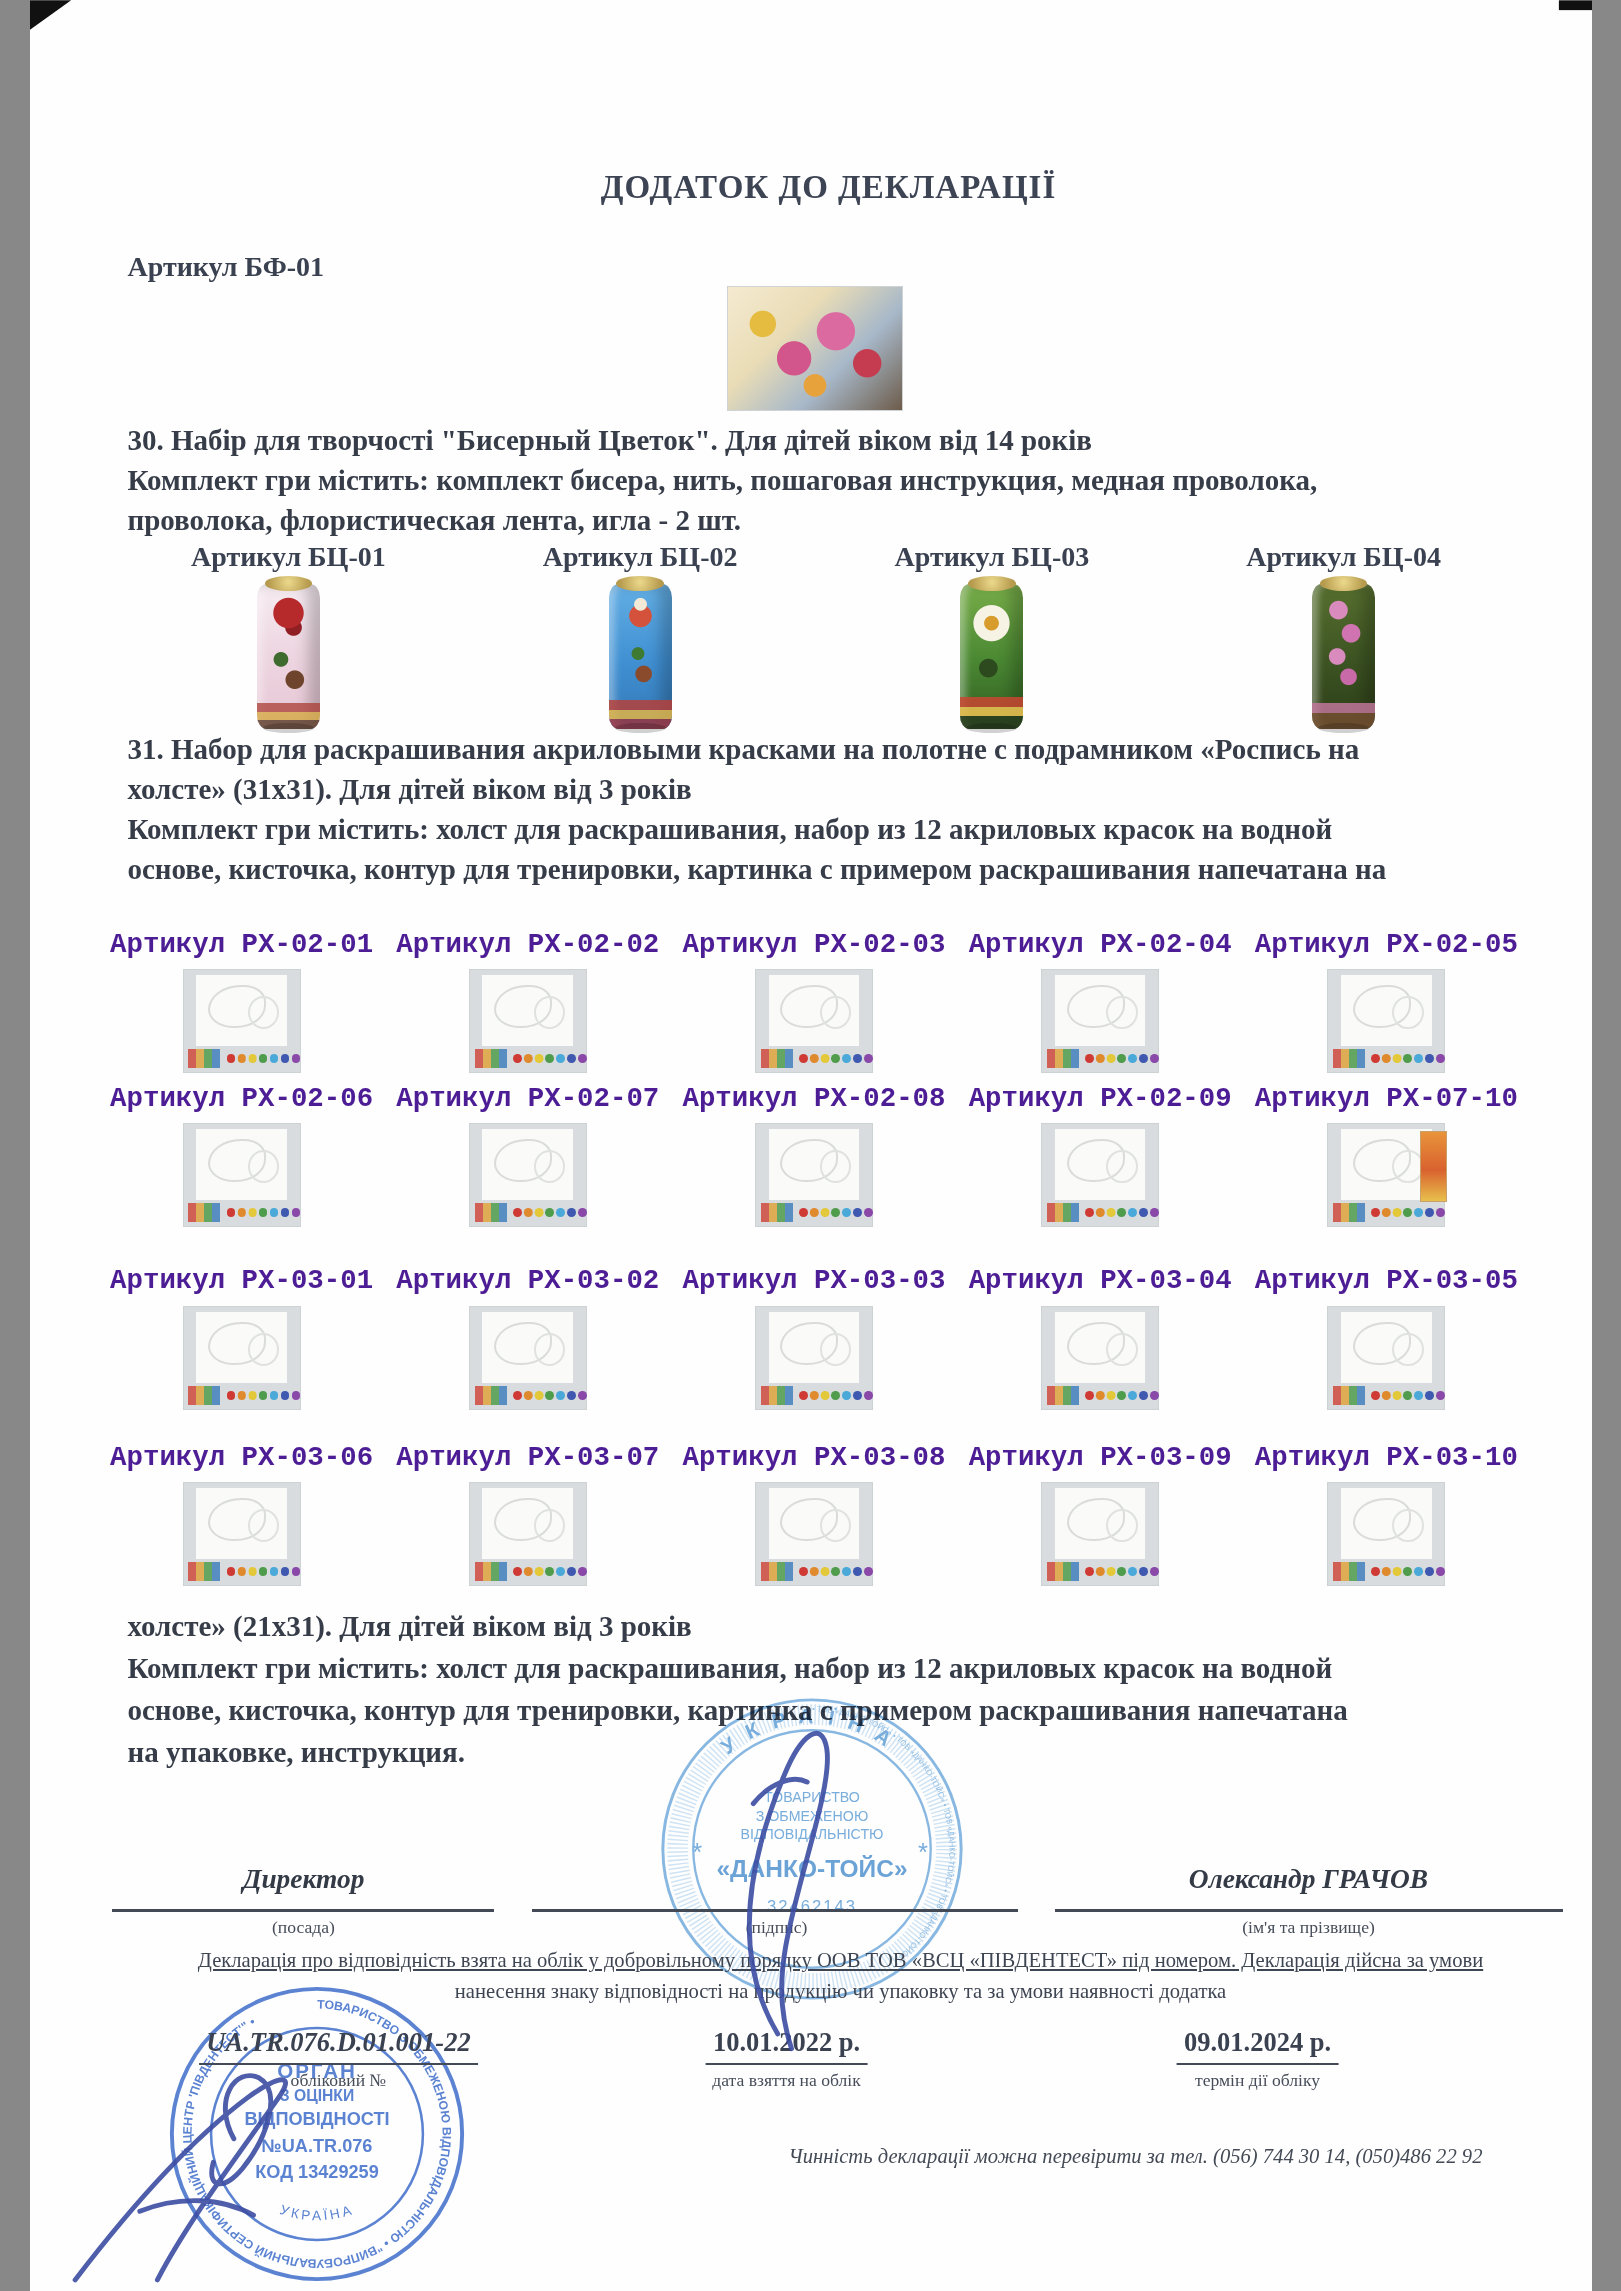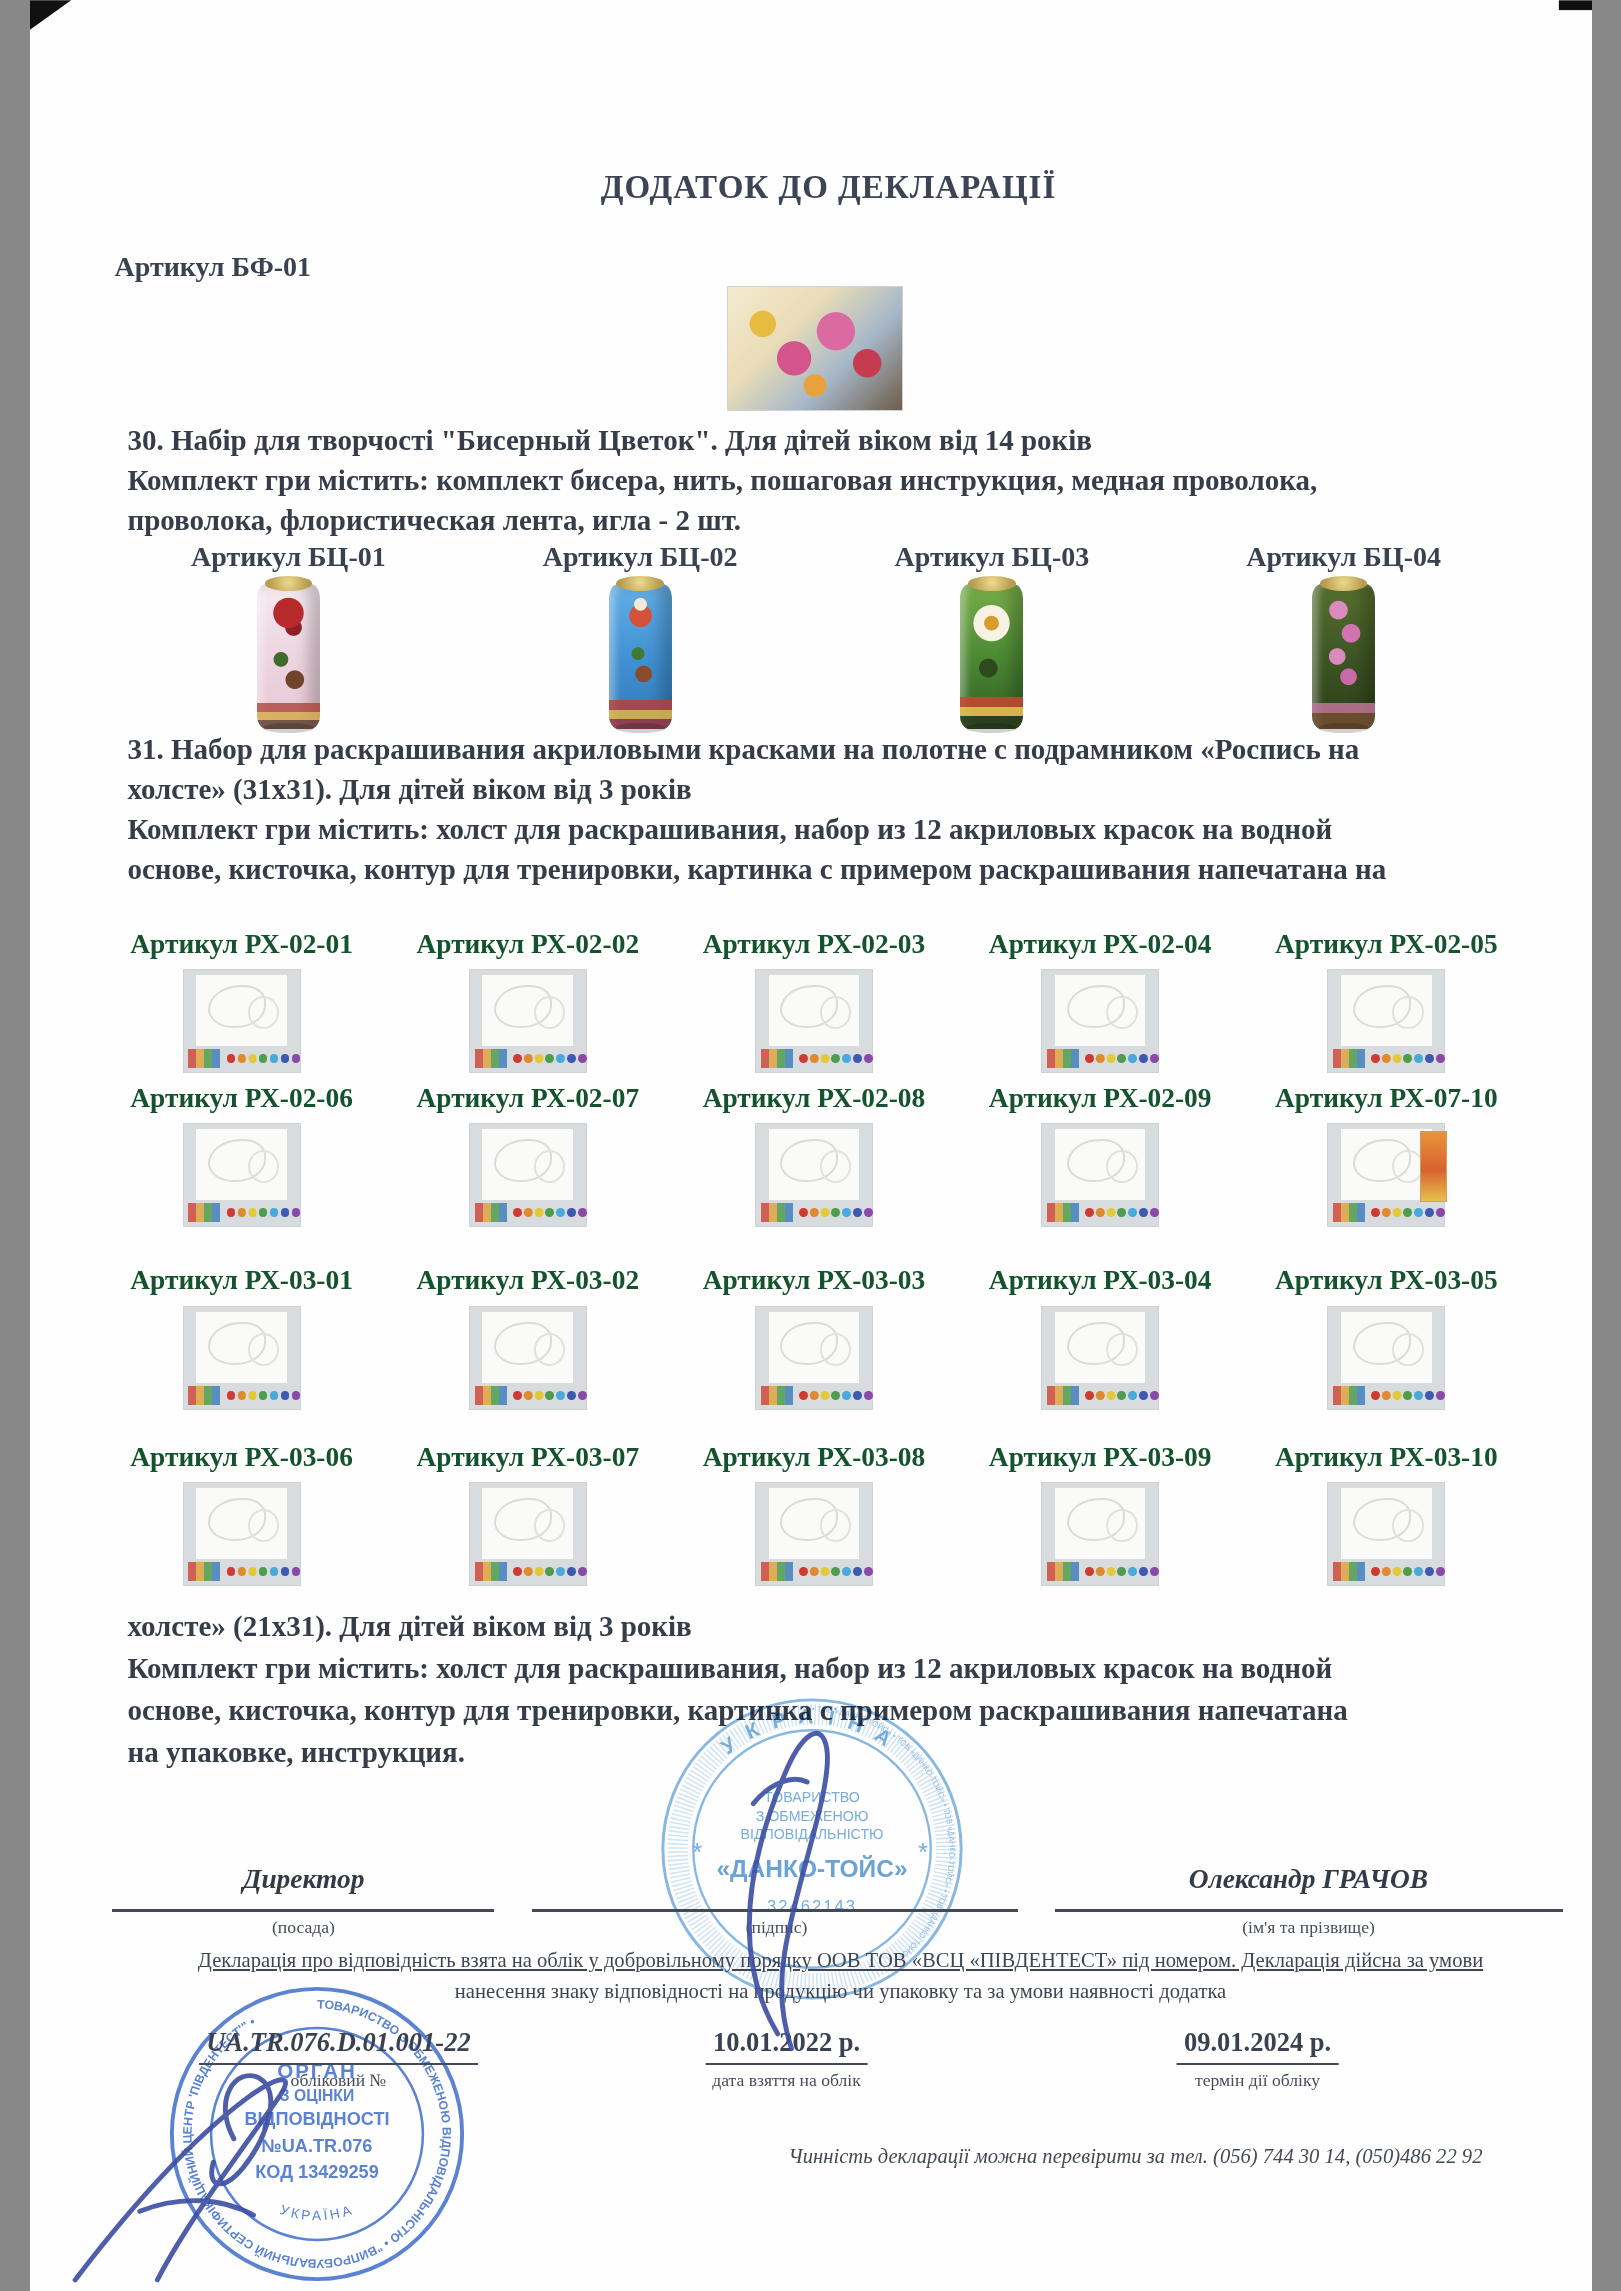--- a/index.html
+++ b/index.html
@@ -7,21 +7,21 @@
         font-family:"Liberation Serif",serif;color:#3a4150;overflow:hidden;}
   .abs{position:absolute;}
   .ctr{transform:translateX(-50%);}
   .doc-title{font-size:33px;font-weight:bold;letter-spacing:1px;color:#3d4454;white-space:nowrap;}
   .art-label{font-size:28px;font-weight:bold;white-space:nowrap;color:#3a4150;}
   .body-line{font-size:29px;font-weight:bold;line-height:40px;white-space:nowrap;color:#363d49;}
   .body-block{left:98px;}
   .flex-row{display:flex;}
   .col5{width:20%;display:flex;justify-content:center;}
   .col4{width:25%;display:flex;justify-content:center;}
-  .grid-label{font-size:27.4px;font-weight:bold;white-space:nowrap;color:#14532d;}
+  .grid-label{font-size:27.4px;font-weight:bold;white-space:nowrap;color:#4c1d95;font-family:Liberation Mono, monospace;}
   
   .thumb{width:116px;height:102px;background:#d8dcdf;position:relative;box-shadow:0 0 0 1px #cdd2d5;}
   .thumb .cv{position:absolute;left:12.7px;top:4.9px;right:12.7px;bottom:26.5px;background:#fafaf8;}
   .thumb .cv:before{content:"";position:absolute;left:11.8px;top:9.8px;width:54px;height:39px;
         border:2px solid #d9dcda;border-radius:60% 40% 55% 45%;}
   .thumb .cv:after{content:"";position:absolute;right:7.8px;top:21.6px;width:27.4px;height:29px;
         border:2px solid #dfe2df;border-radius:50%;}
   .kitbox{position:absolute;left:4.9px;bottom:3.9px;width:32px;height:19.6px;
         background:linear-gradient(90deg,#cf4a3e 0 25%,#dfa43d 25% 50%,#4f9c4c 50% 75%,#4280bd 75% 100%);opacity:.85;}
   .dots{position:absolute;left:43px;bottom:8.8px;width:8.8px;height:8.8px;border-radius:50%;background:#cf3b34;
@@ -83,21 +83,21 @@
   .stamp-svg{mix-blend-mode:multiply;opacity:.92;}
   .overlay{pointer-events:none;}
 </style>
 </head>
 <body>
 
 <div class="page">
 
   <div class="abs ctr doc-title" style="left:799px;top:169px;">ДОДАТОК ДО ДЕКЛАРАЦІЇ</div>
 
-  <div class="abs art-label" style="left:85px;top:251px;">Артикул БФ-01</div>
+  <div class="abs art-label" style="left:98px;top:251px;">Артикул БФ-01</div>
 
   <div class="abs bf-photo" style="left:698px;top:287px;"></div>
 
   <div class="abs body-block" style="top:420px;">
     <div class="body-line">30. Набір для творчості "Бисерный Цветок". Для дітей віком від 14 років</div>
     <div class="body-line">Комплект гри містить: комплект бисера, нить, пошаговая инструкция, медная проволока,</div>
     <div class="body-line">проволока, флористическая лента, игла - 2 шт.</div>
   </div>
 
   <div class="abs flex-row" style="left:83px;top:541px;width:1407px;">

